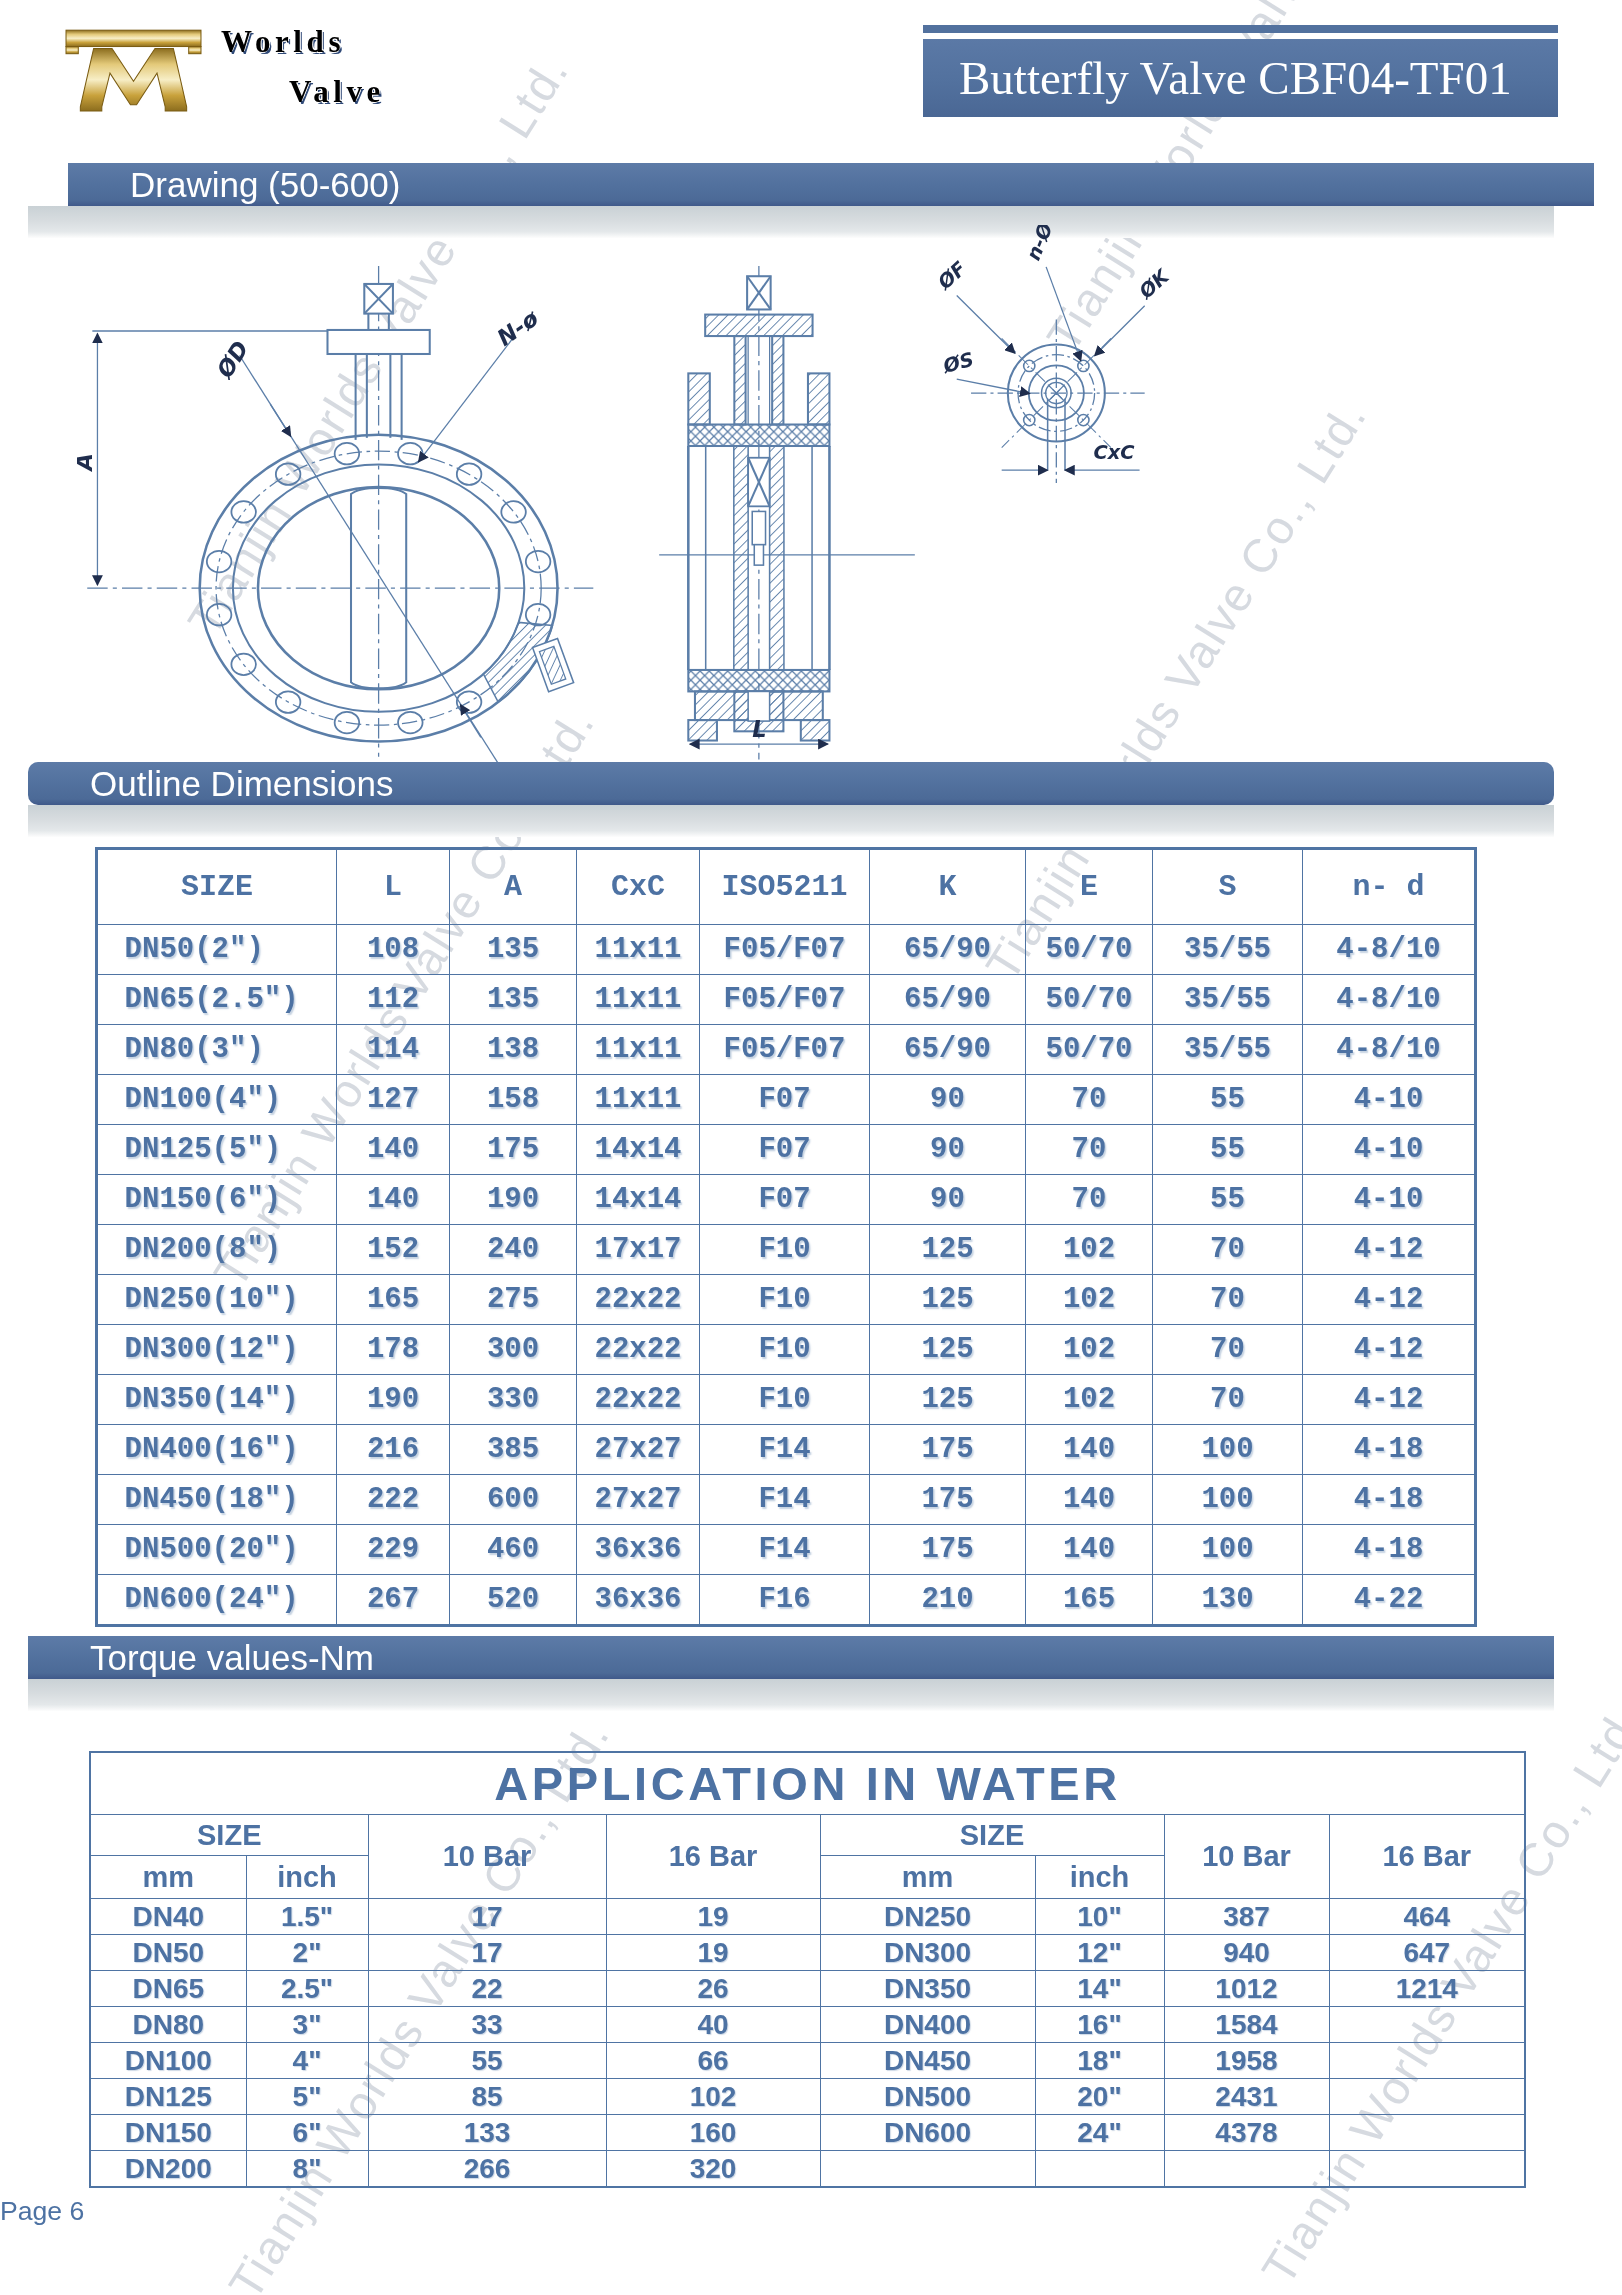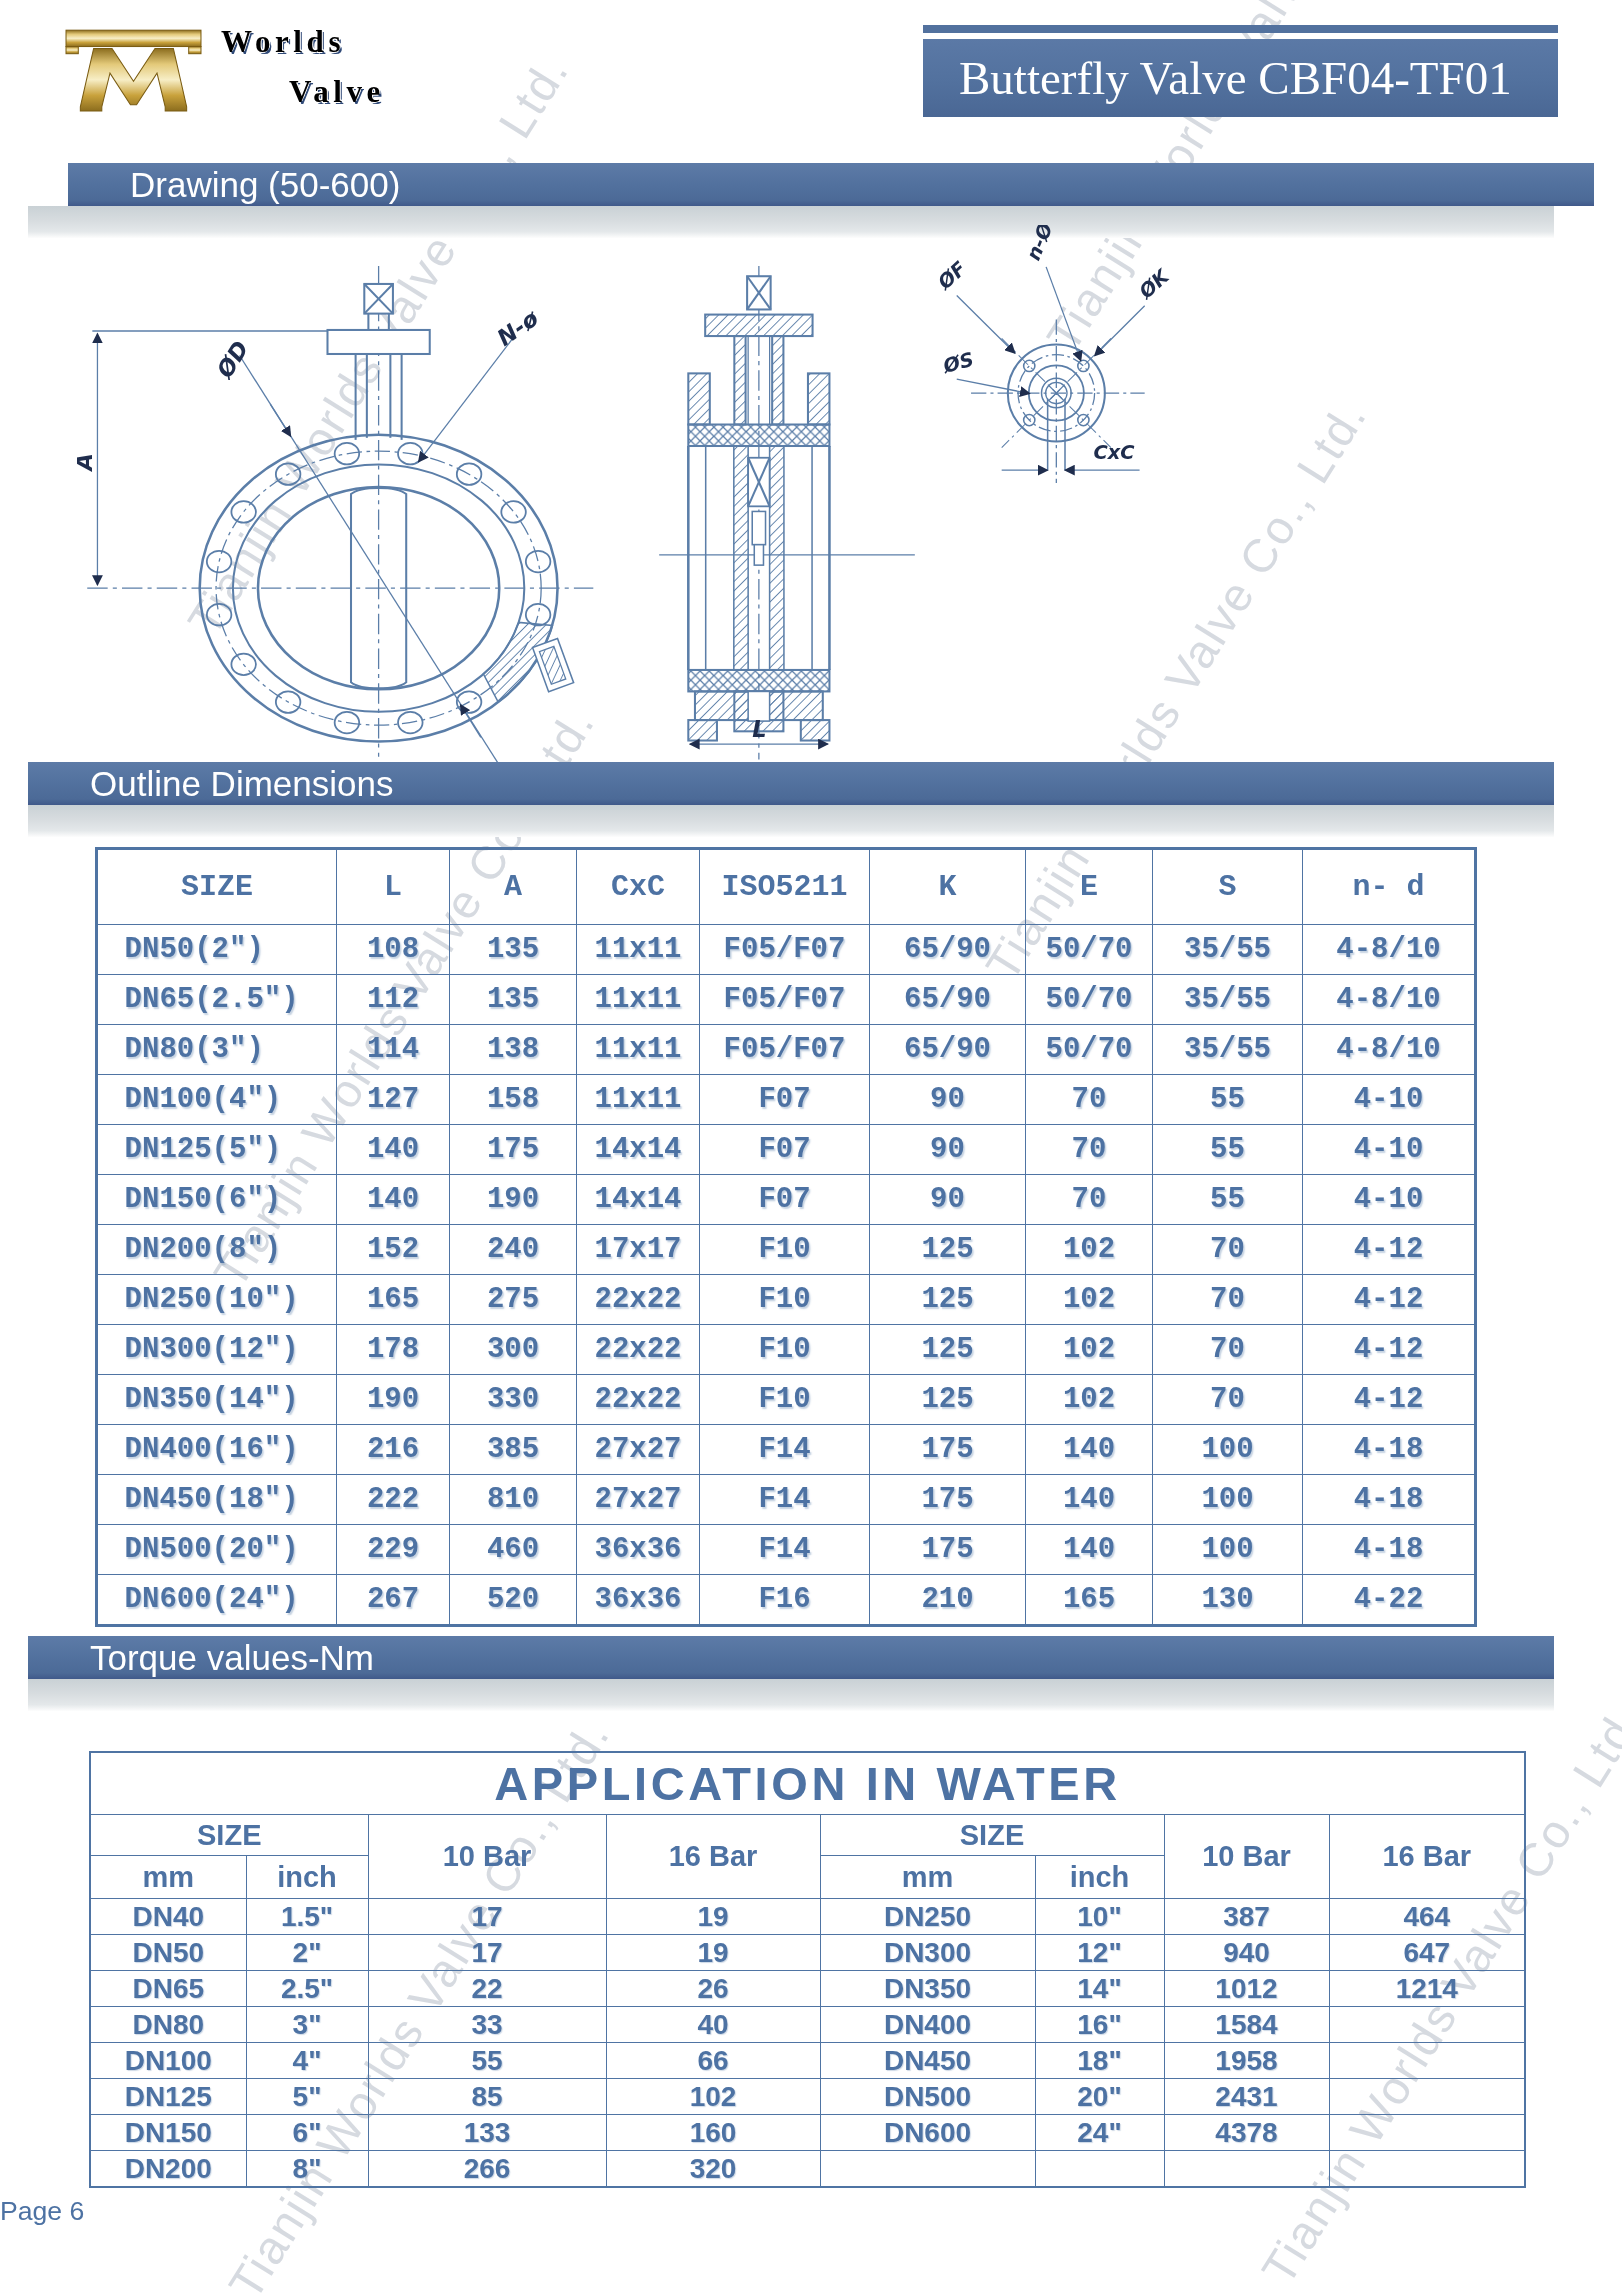--- a/index.html
+++ b/index.html
@@ -242,21 +242,21 @@
       <line x1="430" y1="158" x2="332" y2="256" stroke-width="2.5" marker-end="url(#arr)"></line>
       <line x1="62" y1="302" x2="205" y2="330" stroke-width="2.5" marker-end="url(#arr)"></line>
     </g>
     <text class="dim-label small" transform="translate(40 128) rotate(-42)">ØF</text>
     <text class="dim-label small" transform="translate(222 72) rotate(-68)">n-Ød</text>
     <text class="dim-label small" transform="translate(434 146) rotate(-42)">ØK</text>
     <text class="dim-label small" transform="translate(40 290) rotate(-15)">ØS</text>
     <text class="dim-label small" x="330" y="458">CxC</text>
   </svg>
 
-  <div class="banner" style="top:762px;">Outline Dimensions</div>
+  <div class="banner" style="top:762px;border-radius:10px;">Outline Dimensions</div>
   <div class="grayband" style="top:805px;"></div>
 
   <table class="tbl" id="outline-table">
     <colgroup>
       <col style="width:240px">
         <col style="width:113px">
         <col style="width:127px">
       <col style="width:123px">
         <col style="width:170px">
         <col style="width:156px">
@@ -395,21 +395,21 @@
           <td>27x27</td>
           <td>F14</td>
           <td>175</td>
           <td>140</td>
           <td>100</td>
           <td>4-18</td>
         </tr>
         <tr>
           <td>DN450(18")</td>
           <td>222</td>
-          <td>810</td>
+          <td>600</td>
           <td>27x27</td>
           <td>F14</td>
           <td>175</td>
           <td>140</td>
           <td>100</td>
           <td>4-18</td>
         </tr>
         <tr>
           <td>DN500(20")</td>
           <td>229</td>

